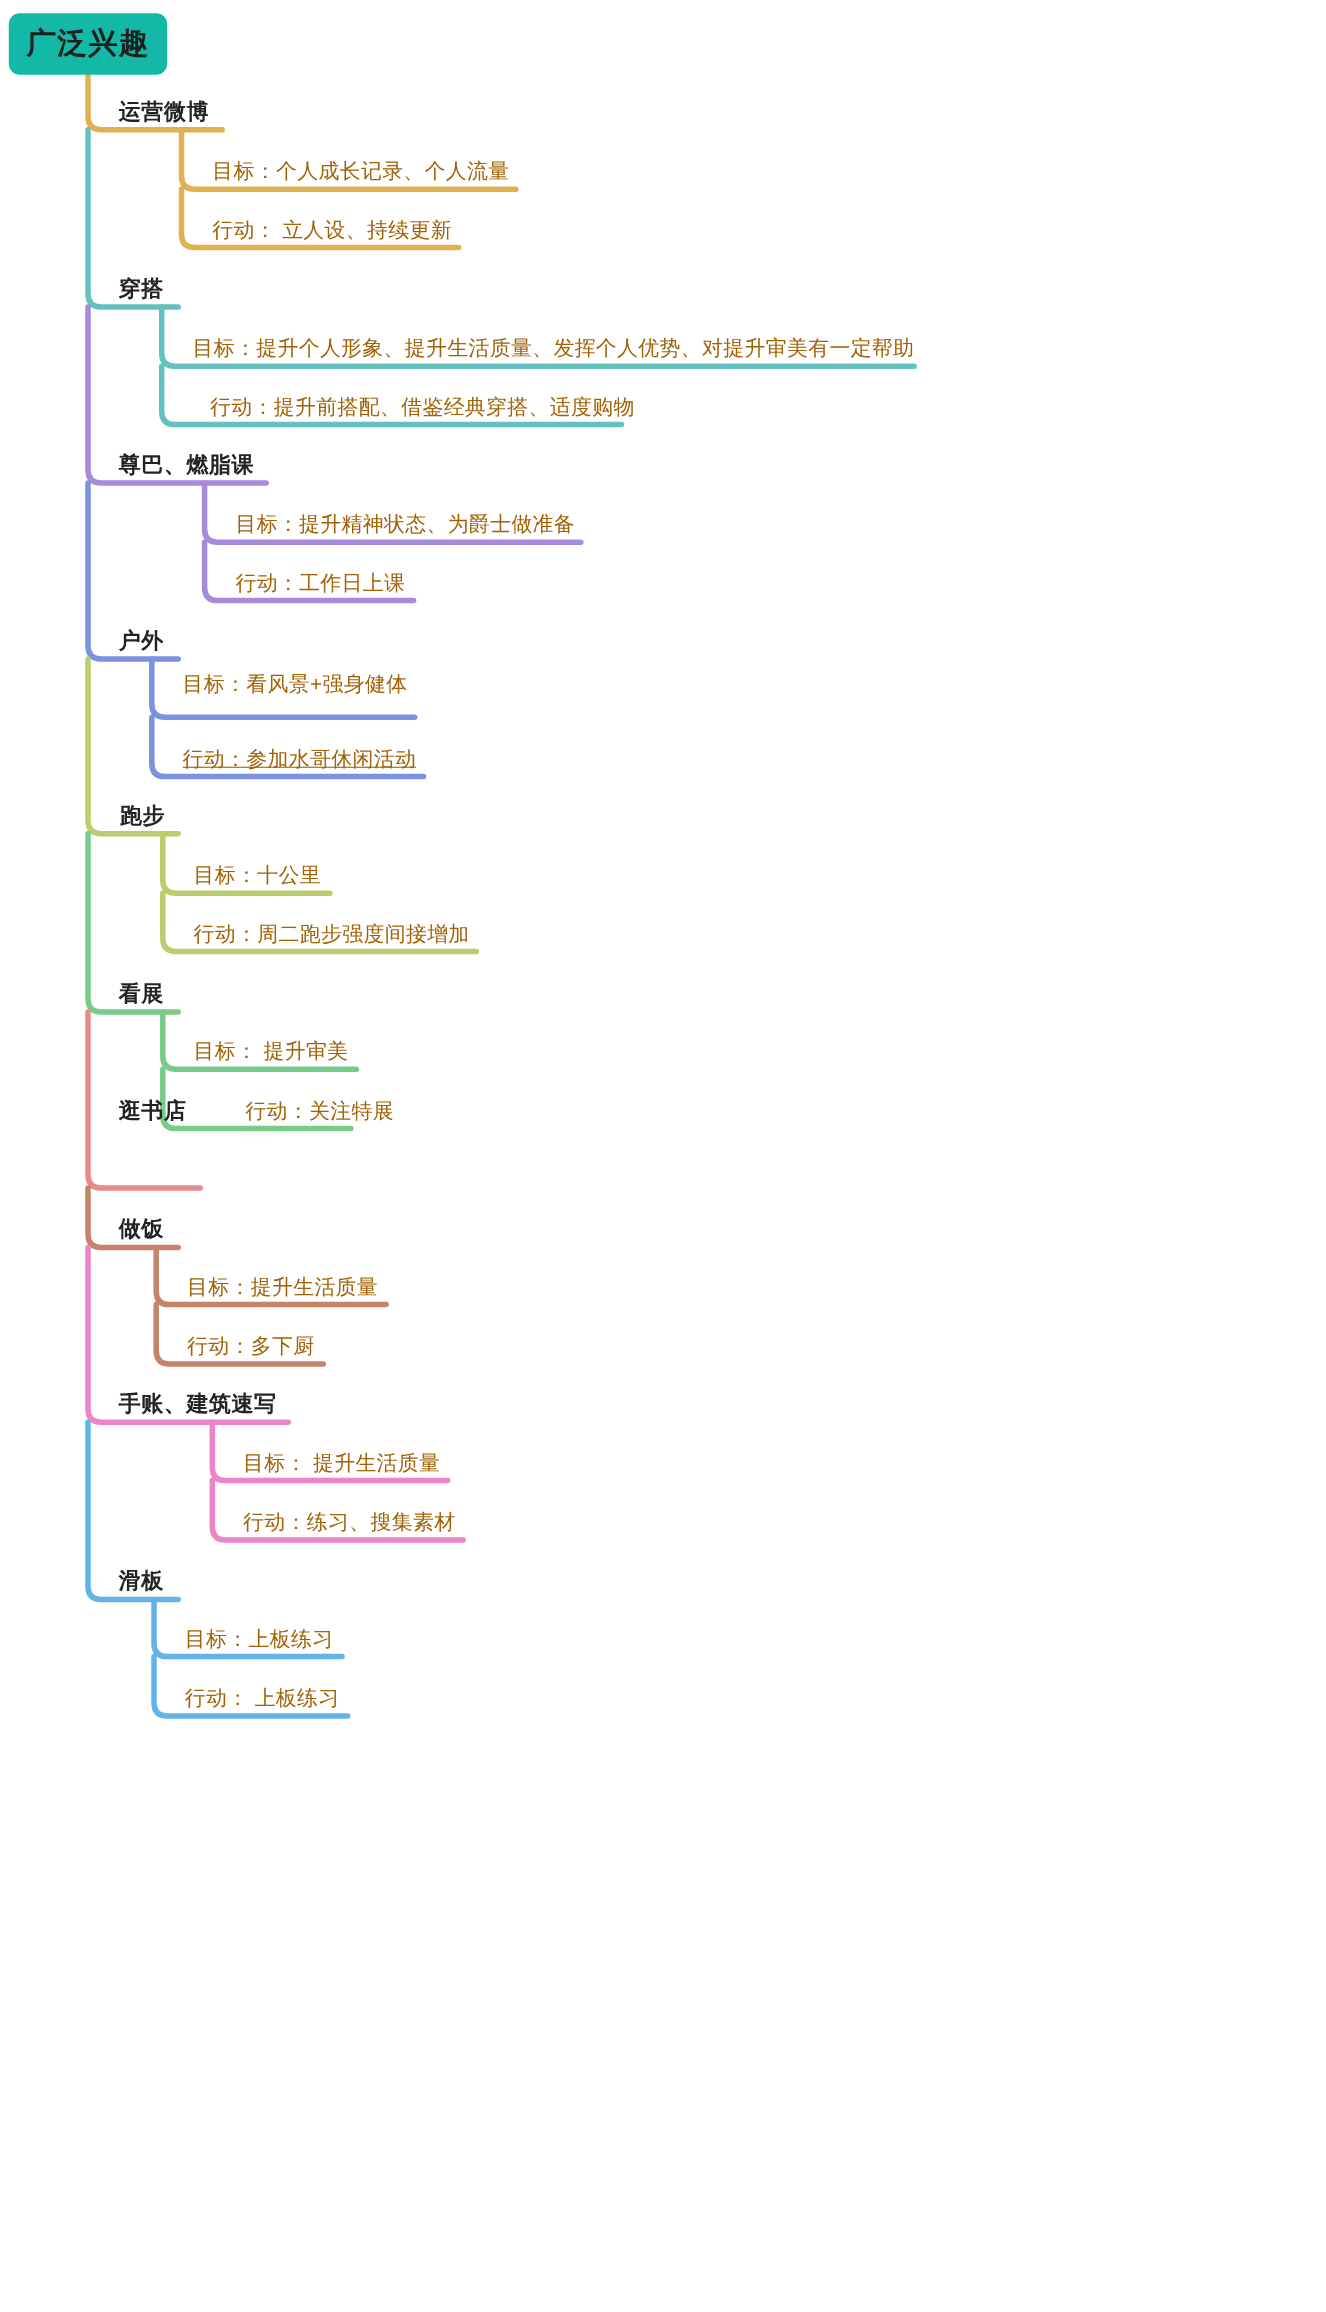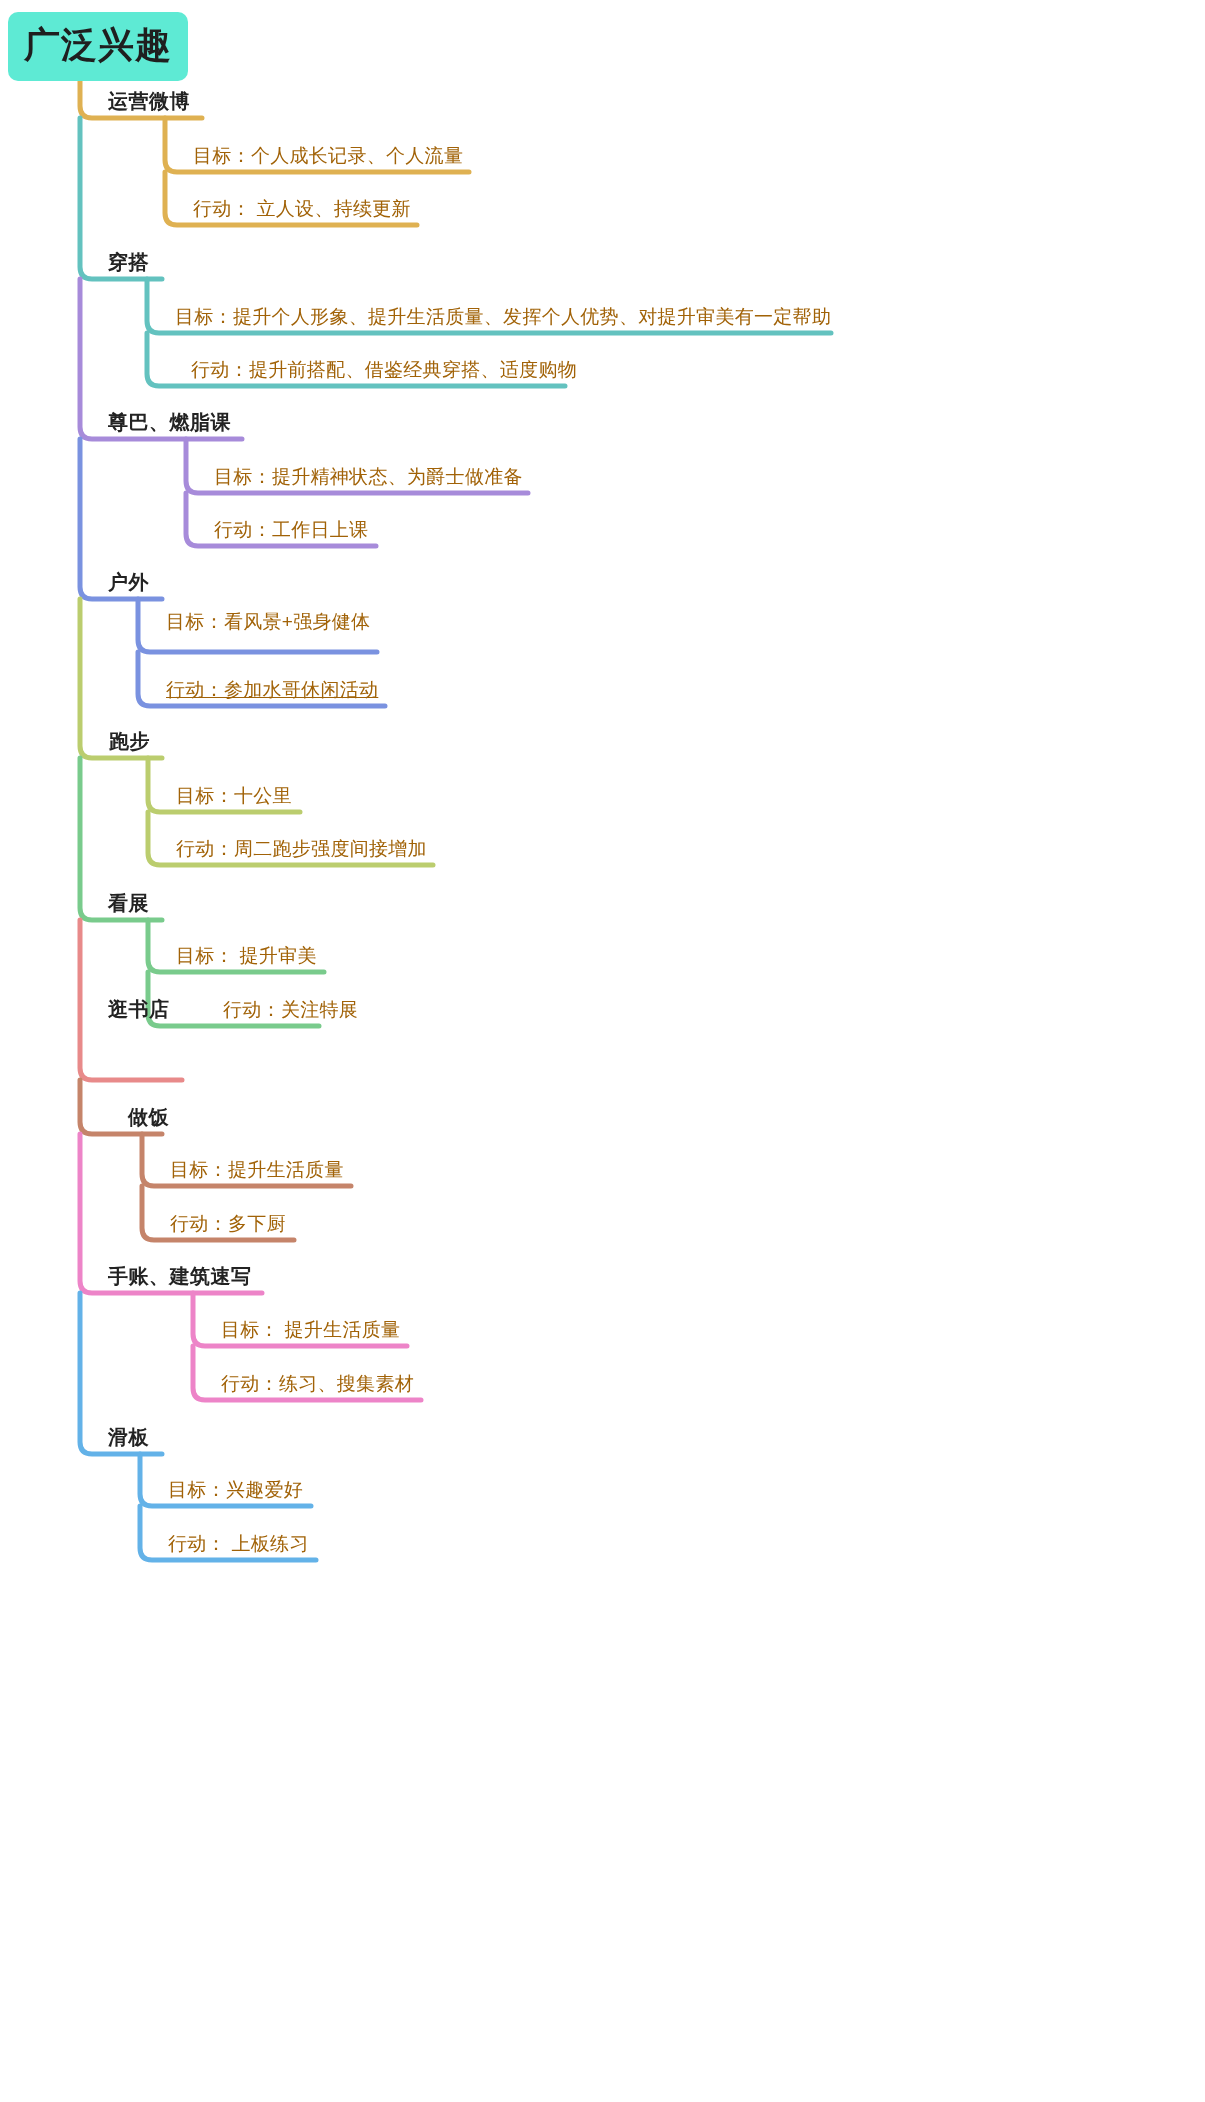--- a/index.html
+++ b/index.html
@@ -6,23 +6,23 @@
   body{
     font-family:"Liberation Sans","DejaVu Sans",sans-serif;
     width:1205px;height:2102px;position:relative;overflow:hidden;
     -webkit-font-smoothing:antialiased;
   }
   #canvas{position:absolute;inset:0;width:1205px;height:2102px;}
   svg#links{position:absolute;left:0;top:0;width:1205px;height:2102px;pointer-events:none;}
   .node{position:absolute;white-space:nowrap;color:#2e2e2e;}
   .root-node{
     left:8px;top:12px;
-    background:#5eead4;border-radius:10px;
+    background:#14b8a6;border-radius:10px;
     padding:9px 16px 11px 16px;
-    font-size:36px;font-weight:bold;letter-spacing:1px;color:#1f1f1f;
+    font-size:27px;font-weight:bold;letter-spacing:1px;color:#1f1f1f;
   }
   .branch-node{font-size:20px;font-weight:bold;color:#232323;letter-spacing:.5px;}
   .leaf-node{font-size:19px;font-weight:normal;color:#a16207;letter-spacing:.3px;}
 </style>
 </head>
 <body>
 
 <div id="canvas">
   <svg id="links" xmlns="http://www.w3.org/2000/svg">
       <path d="M 80 62 L 80 106 Q 80 118 92 118 L 202 118" stroke="#dfb152" stroke-width="5" fill="none" stroke-linecap="round" stroke-linejoin="round"></path>
@@ -68,23 +68,23 @@
       <div class="node branch-node" style="left: 108px; top: 569px;">户外</div>
       <div class="node leaf-node" style="left: 166px; top: 609px;">目标：看风景+强身健体</div>
       <div class="node leaf-node" style="left: 166px; top: 677px; text-decoration: underline;">行动：参加水哥休闲活动</div>
       <div class="node branch-node" style="left: 109px; top: 728px;">跑步</div>
       <div class="node leaf-node" style="left: 176px; top: 783px;">目标：十公里</div>
       <div class="node leaf-node" style="left: 176px; top: 836px;">行动：周二跑步强度间接增加</div>
       <div class="node branch-node" style="left: 108px; top: 890px;">看展</div>
       <div class="node leaf-node" style="left: 176px; top: 943px;">目标： 提升审美</div>
       <div class="node leaf-node" style="left: 176px; top: 997px; margin-left: 47px;">行动：关注特展</div>
       <div class="node branch-node" style="left: 108px; top: 996px;">逛书店</div>
-      <div class="node branch-node" style="left: 108px; top: 1104px; margin-left: 20px;">做饭</div>
+      <div class="node branch-node" style="left: 108px; top: 1104px;">做饭</div>
       <div class="node leaf-node" style="left: 170px; top: 1157px;">目标：提升生活质量</div>
       <div class="node leaf-node" style="left: 170px; top: 1211px;">行动：多下厨</div>
       <div class="node branch-node" style="left: 108px; top: 1263px;">手账、建筑速写</div>
       <div class="node leaf-node" style="left: 221px; top: 1317px;">目标： 提升生活质量</div>
       <div class="node leaf-node" style="left: 221px; top: 1371px;">行动：练习、搜集素材</div>
       <div class="node branch-node" style="left: 108px; top: 1424px;">滑板</div>
-      <div class="node leaf-node" style="left: 168px; top: 1477px;">目标：兴趣爱好</div>
+      <div class="node leaf-node" style="left: 168px; top: 1477px;">目标：上板练习</div>
       <div class="node leaf-node" style="left: 168px; top: 1531px;">行动： 上板练习</div>
     </div>
 </div>
 
 </body></html>

